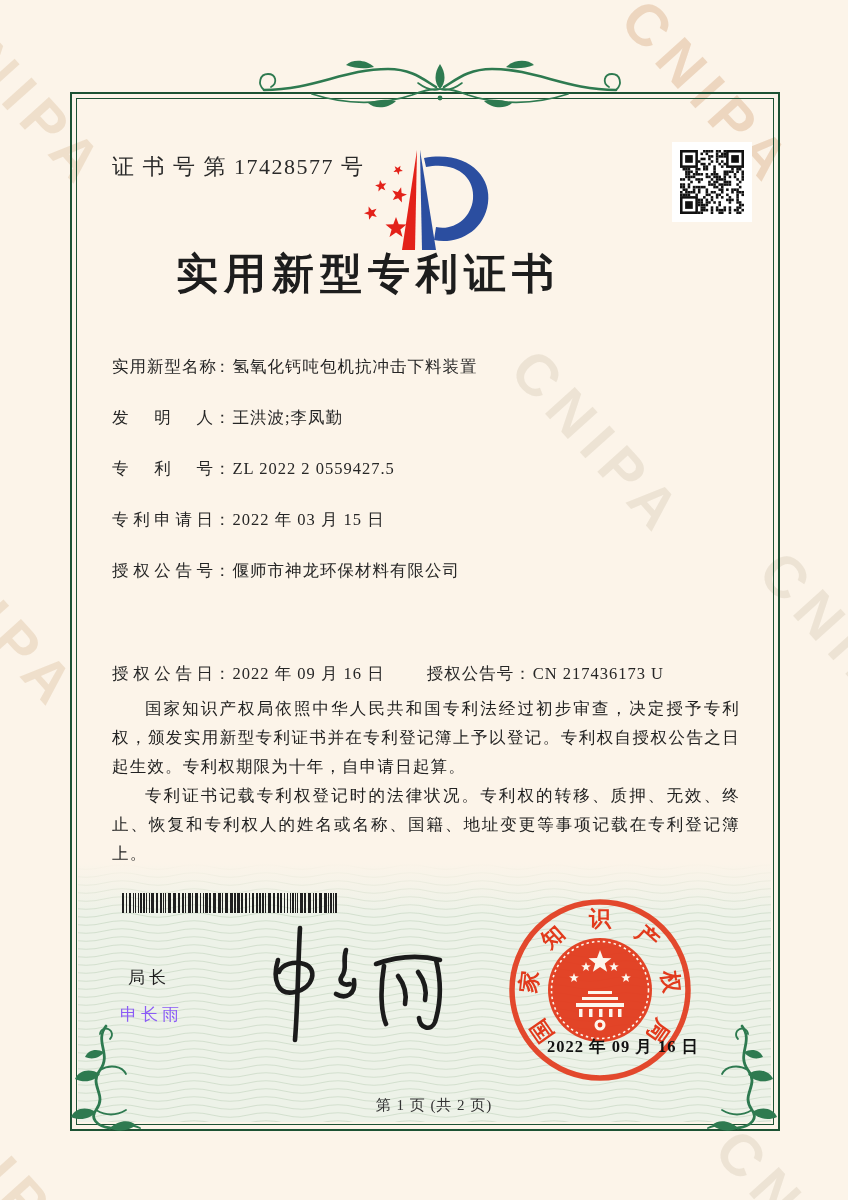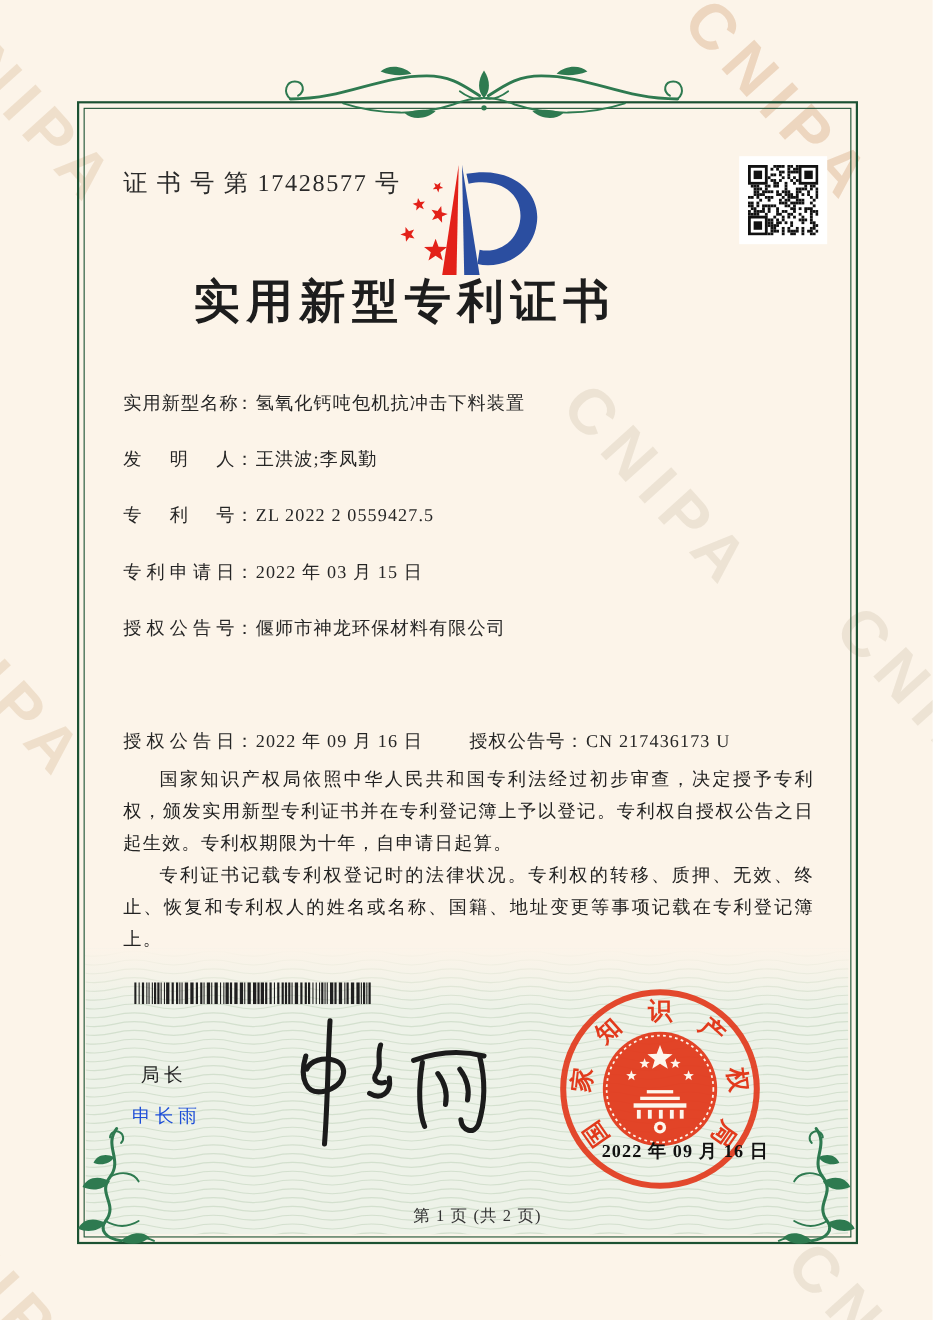--- a/index.html
+++ b/index.html
@@ -40,21 +40,21 @@
   .f-label{display:inline-block;width:102px;text-align:justify;text-align-last:justify;vertical-align:bottom;}
   .f-value{margin-left:1px;}
   .f-second{margin-left:42px;}
   
   .body-text{position:absolute;left:112px;top:694px;width:628px;}
   .body-text p{margin:0;text-indent:2em;font-size:16.5px;line-height:29px;
     letter-spacing:1.2px;text-align:justify;color:#222;}
   
   .barcode{position:absolute;left:122px;top:893px;width:218px;height:20px;}
   .signer-title{position:absolute;left:128px;top:966px;font-size:17px;letter-spacing:4px;color:#1f1f1f;}
-  .signer-name{position:absolute;left:120px;top:1003px;font-size:17px;letter-spacing:4px;color:#1d4ed8;}
+  .signer-name{position:absolute;left:120px;top:1003px;font-size:17px;letter-spacing:4px;color:#8b5cf6;}
   .signature{position:absolute;left:248px;top:922px;}
   .seal{position:absolute;left:506px;top:896px;}
   .seal-date{position:absolute;left:523px;top:1036px;width:200px;text-align:center;
     font-size:16.5px;letter-spacing:1px;color:#111;font-weight:700;}
   .page-info{position:absolute;left:0;top:1096px;width:848px;text-align:center;
     font-size:15px;letter-spacing:1px;color:#333;padding-left:10px;}
   .note-box{position:absolute;left:445px;top:1136px;transform:translateX(-50%);
     background:#fdfcf6;padding:8px 26px;font-size:16px;letter-spacing:2.5px;color:#222;white-space:nowrap;}
   
   .ornament-top{position:absolute;left:250px;top:56px;}

